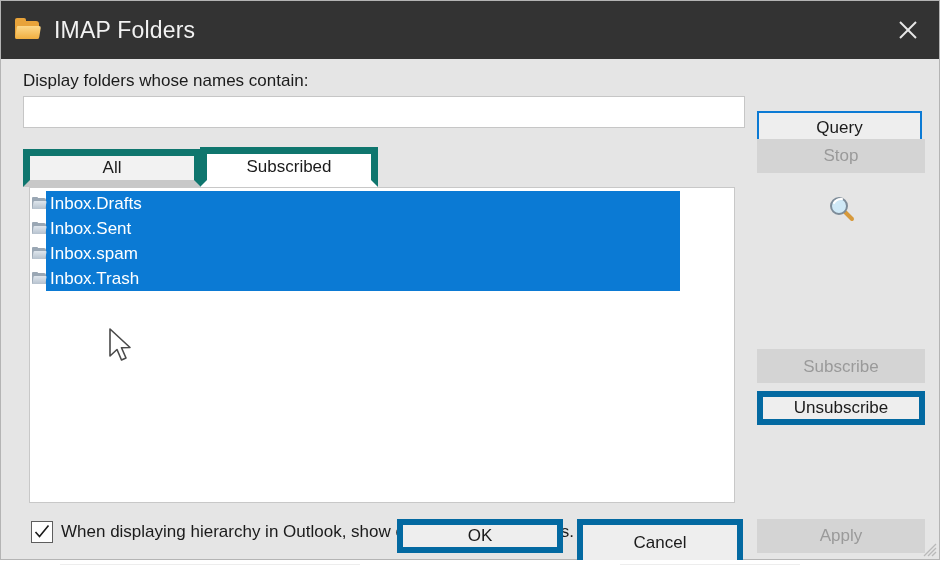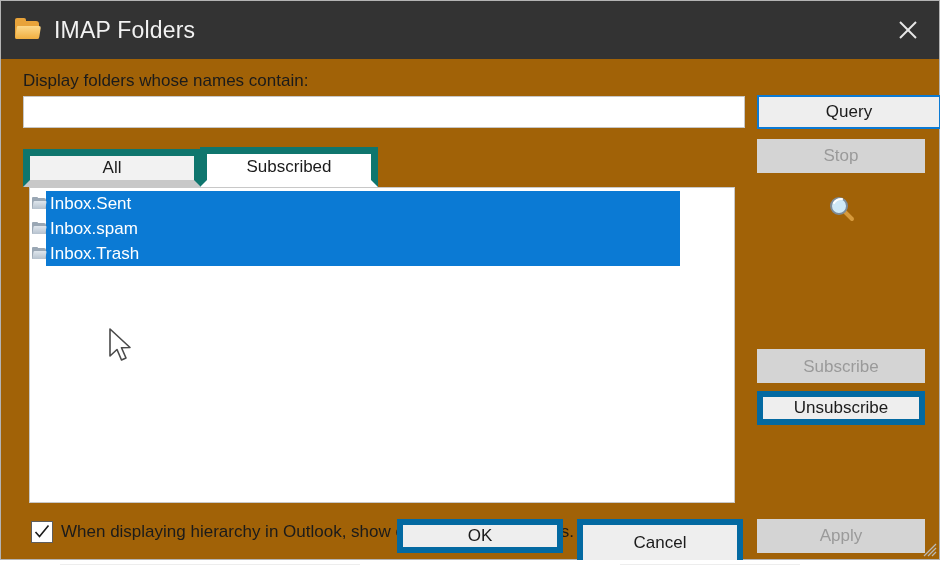--- a/index.html
+++ b/index.html
@@ -8,21 +8,21 @@
     width: 940px; height: 572px;
     overflow: hidden;
     background: #ffffff;
     font-family: "Liberation Sans", sans-serif;
   }
 
   #dialog {
     position: absolute;
     left: 0; top: 0;
     width: 940px; height: 560px;
-    background: #a16207;
+    background: #e5e5e5;
     border: 1px solid #b4b4b4;
     display: flex;
     flex-direction: column;
   }
 
   
   #titlebar {
     height: 58px;
     background: #333333;
     display: flex;
@@ -250,21 +250,21 @@
   }
   .btn.disabled {
     background: #d4d4d4;
     border-color: #d4d4d4;
     color: #9a9a9a;
   }
   .btn.focused {
     border: 2px solid #0b7ad4;
   }
 
-  #btn-query    { left: 756px; top: 36px;  width: 184px; height: 34px; }
+  #btn-query    { left: 756px; top: 52px;  width: 165px; height: 34px; }
   #btn-stop     { left: 756px; top: 80px;  width: 168px; height: 34px; }
   #search-icon  { position: absolute; left: 826px; top: 135px; width: 30px; height: 30px; }
   #btn-subscribe   { left: 756px; top: 290px; width: 168px; height: 34px; align-items: flex-end; }
   #btn-unsubscribe { left: 756px; top: 332px; width: 168px; height: 34px; }
 
   #btn-ok     { left: 396px; top: 460px; width: 166px; height: 34px; }
   #btn-cancel { left: 576px; top: 460px; width: 166px; height: 48px; }
   #btn-apply  { left: 756px; top: 460px; width: 168px; height: 34px; }
 
   #resize-grip {
@@ -318,20 +318,29 @@
         <span>All</span>
       </div>
       <div class="tab active">
         <span>Subscribed</span>
       </div>
     </div>
 
     <div id="list-panel">
       <div id="list-rows">
 
+        <div class="list-row">
+          <div class="row-hl"></div>
+          <div class="row-icon">
+            <div class="rf-back"></div>
+              <div class="rf-tab"></div>
+              <div class="rf-front"></div>
+          </div>
+          <div class="row-label">Inbox.Drafts</div>
+        </div>
 
         <div class="list-row">
           <div class="row-hl"></div>
           <div class="row-icon">
             <div class="rf-back"></div>
               <div class="rf-tab"></div>
               <div class="rf-front"></div>
           </div>
           <div class="row-label">Inbox.Sent</div>
         </div>

